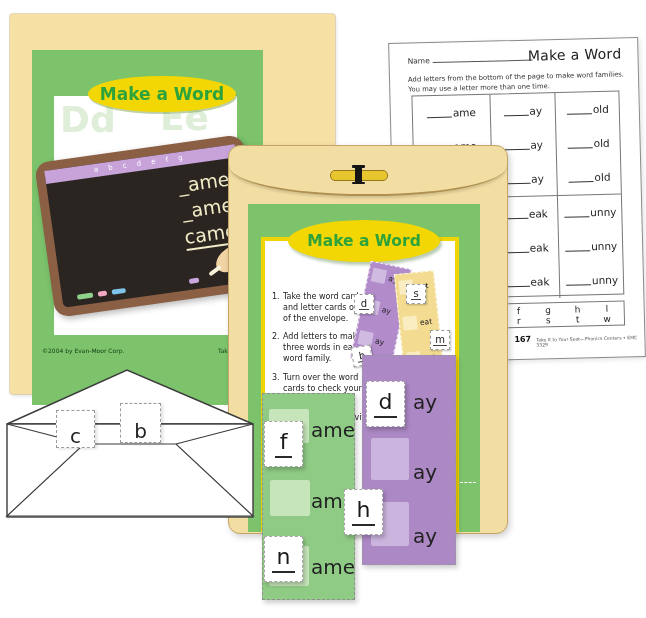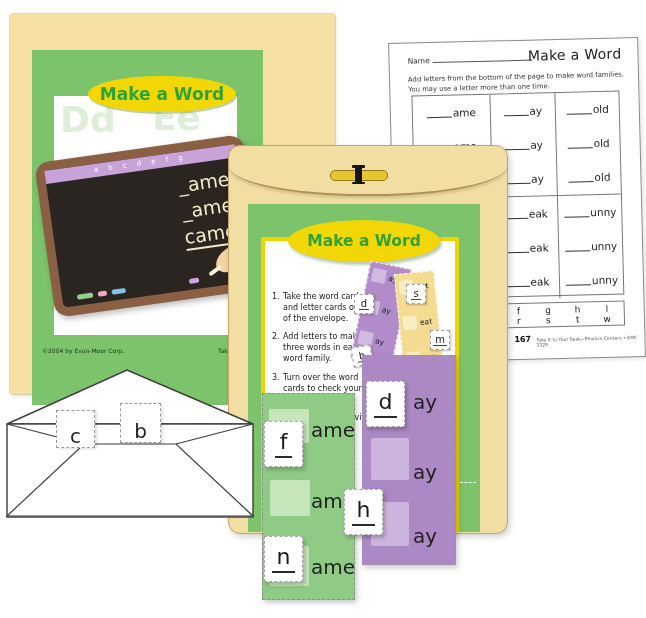--- a/index.html
+++ b/index.html
@@ -105,21 +105,21 @@
 </style>
 </head>
 <body>
 
 <div class="stage">
 
   <div class="abs folder">
     <div class="abs gcard">
       <div class="abs gpanel">
         <span class="ghost" style="left:6px;top:6px;">Dd</span>
-        <span class="ghost" style="left:98px;top:4px;">Ee</span>
+        <span class="ghost" style="left:106px;top:4px;">Ee</span>
         <span class="ghost" style="left:6px;top:160px;">Cc</span>
         <span class="ghost" style="left:90px;top:162px;font-size:40px;">Aa</span>
       </div>
 
       <div class="abs oval oval1">
         <span>Make a Word</span>
       </div>
 
       <div class="abs board">
         <div class="abs alpha">a b c d e f g</div>

